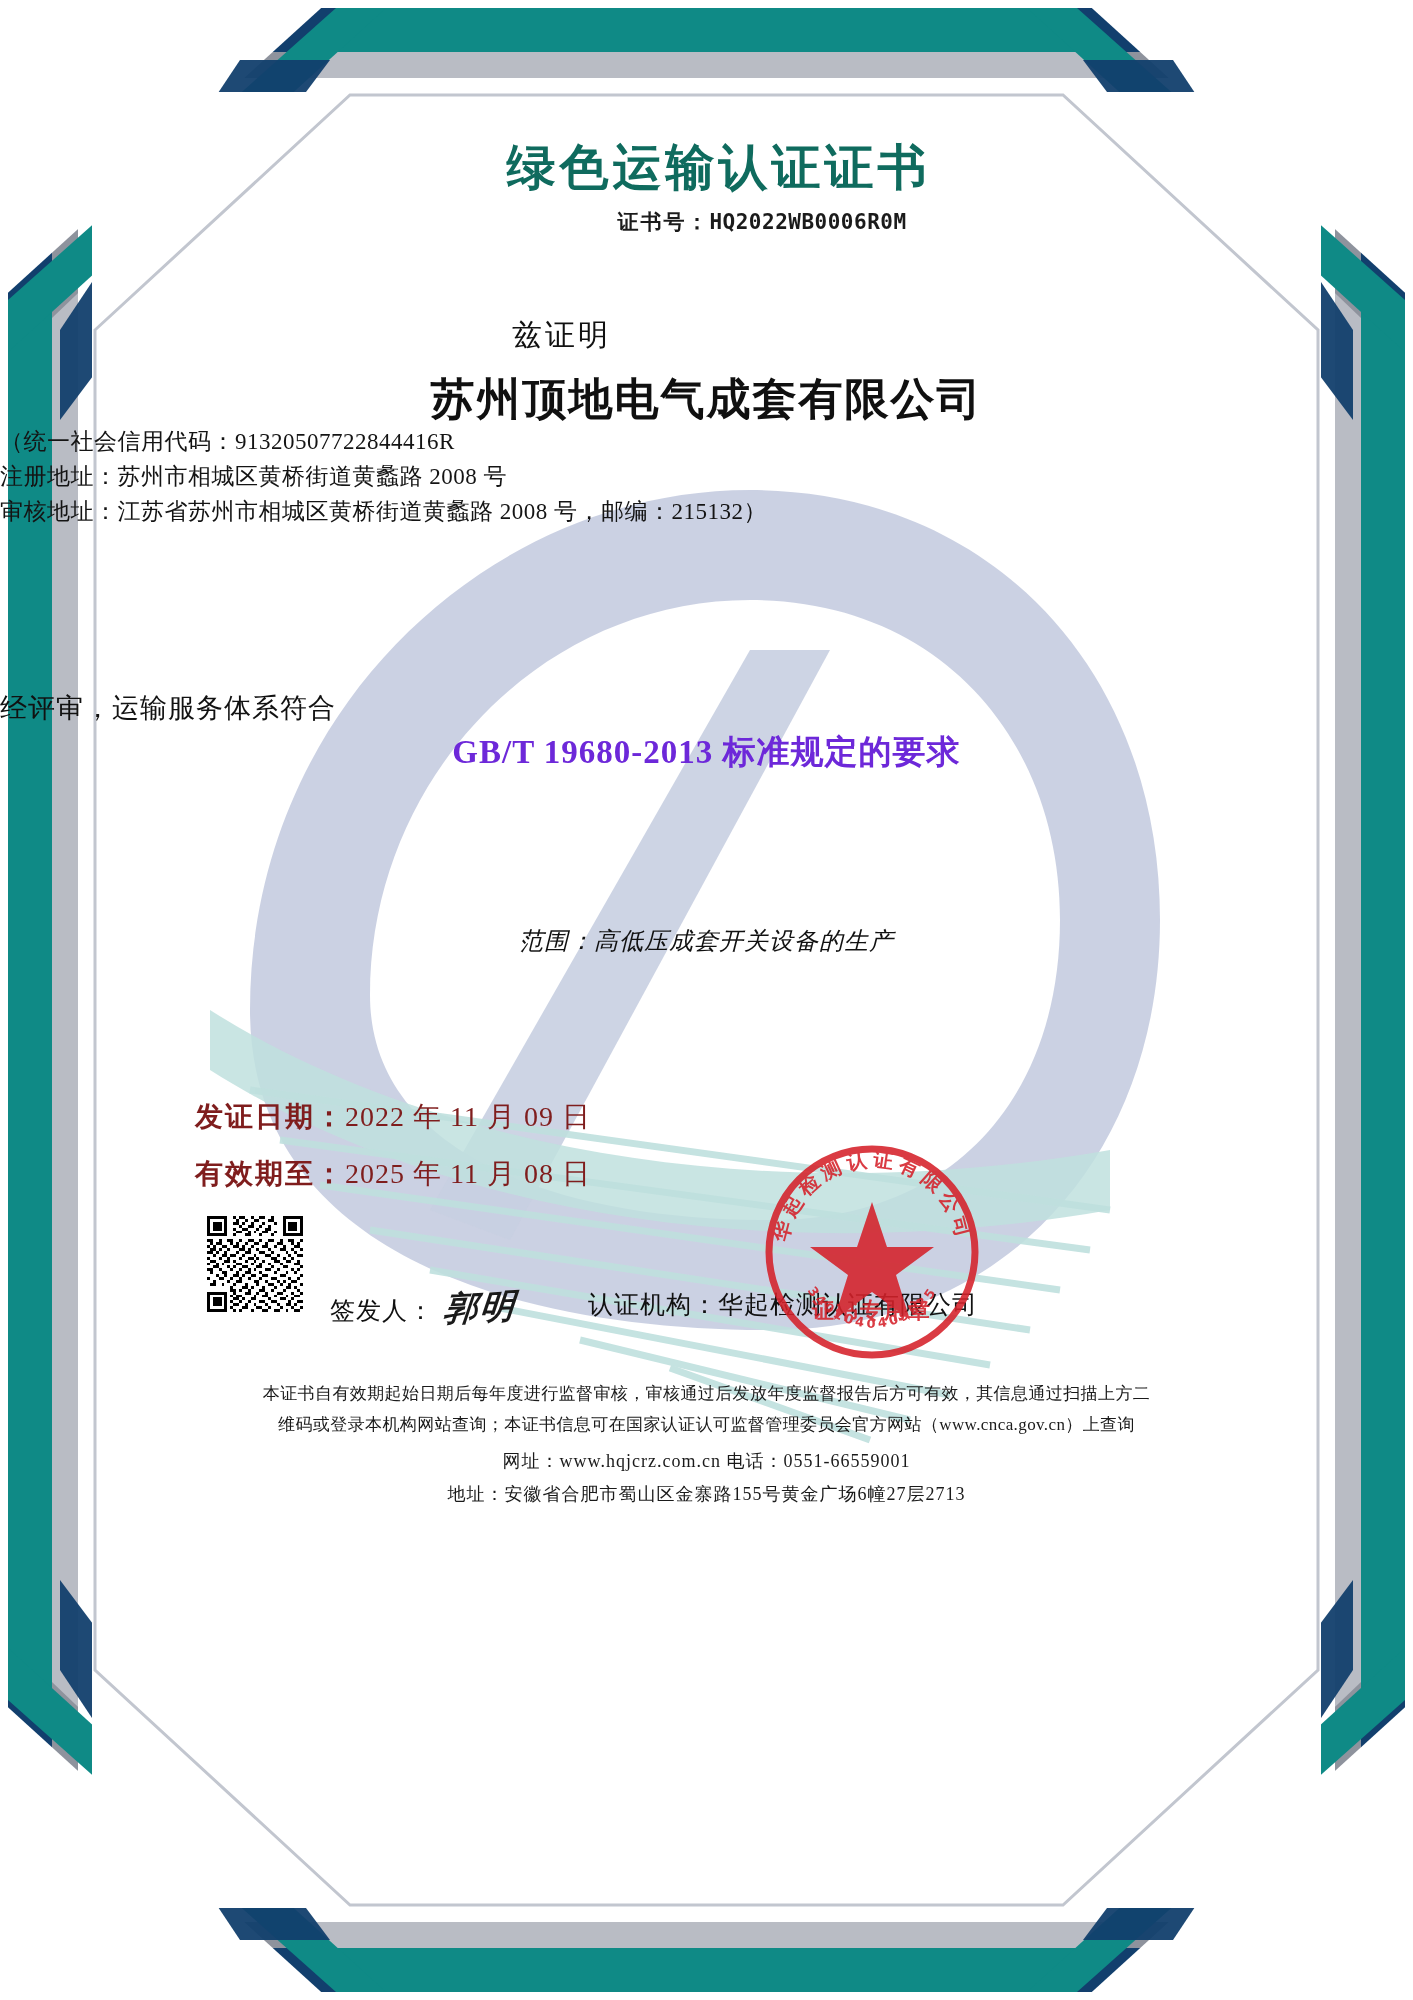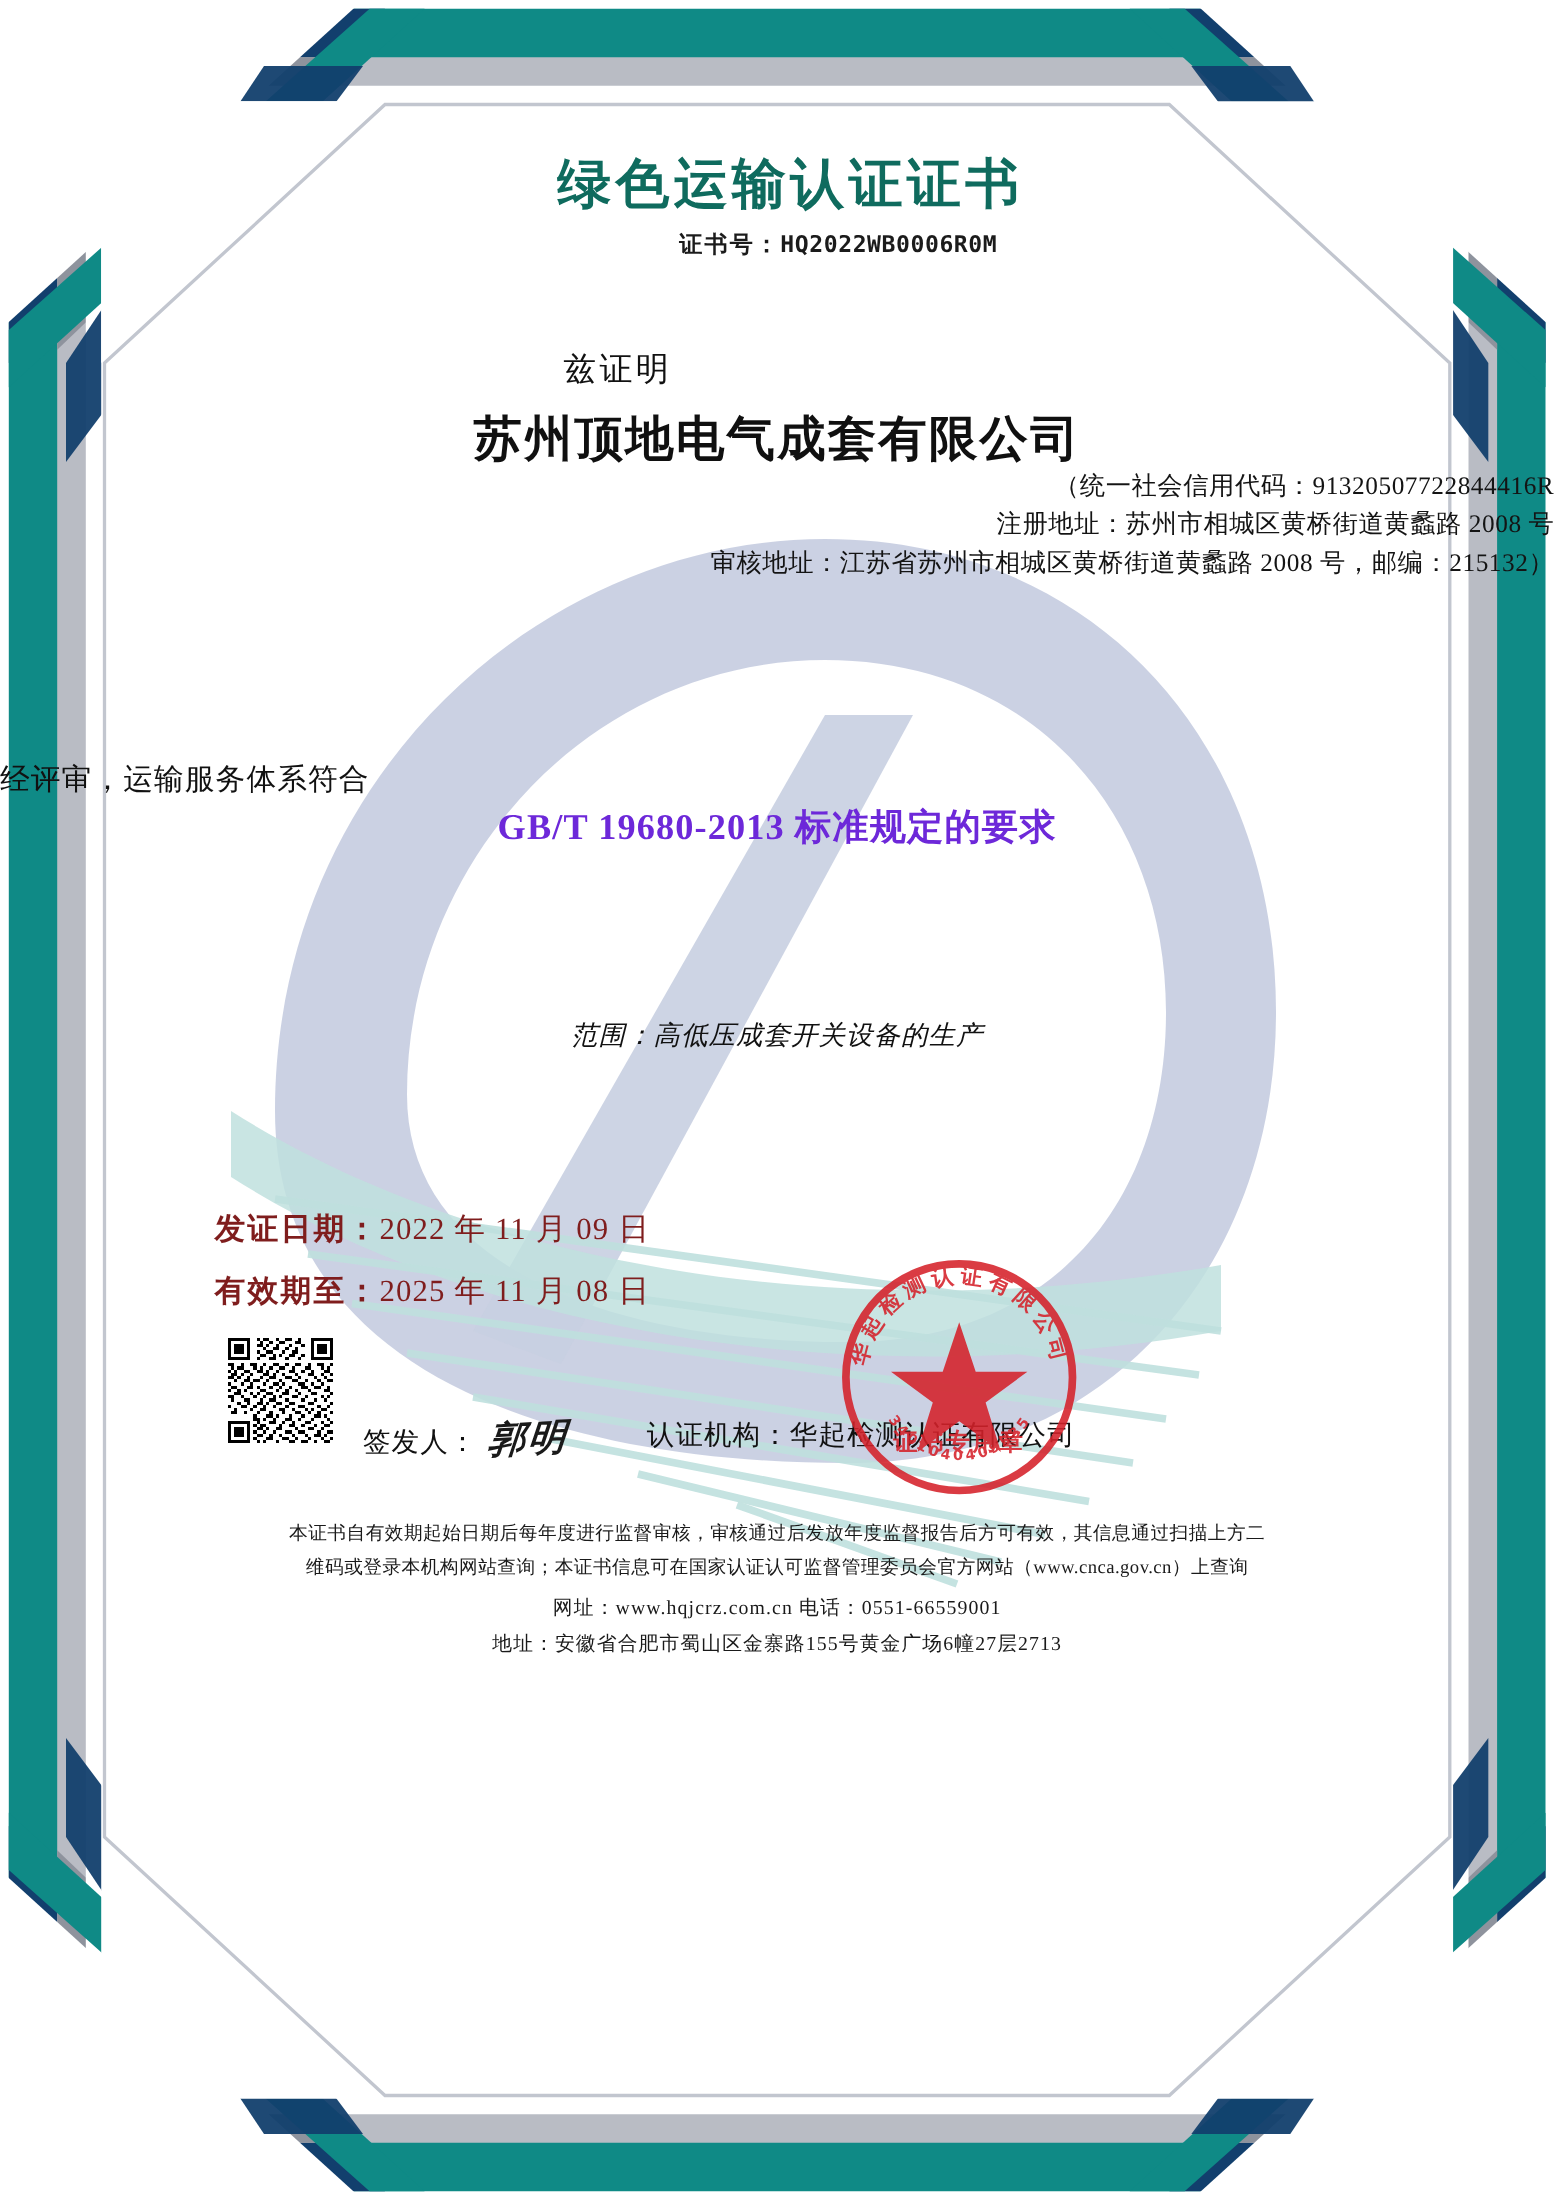--- a/index.html
+++ b/index.html
@@ -101,21 +101,21 @@
     font-weight: bold;
     color: #101010;
     letter-spacing: 2px;
   }
 
   .addr-block {
     position: absolute;
     top: 424px;
     left: 0;
     width: 1413px;
-    text-align: right;
+    text-align: left;
     font-size: 23px;
     color: #141414;
     line-height: 35px;
     letter-spacing: 0.5px;
   }
 
   .standard-lead {
     position: absolute;
     top: 690px;
     left: 0;

